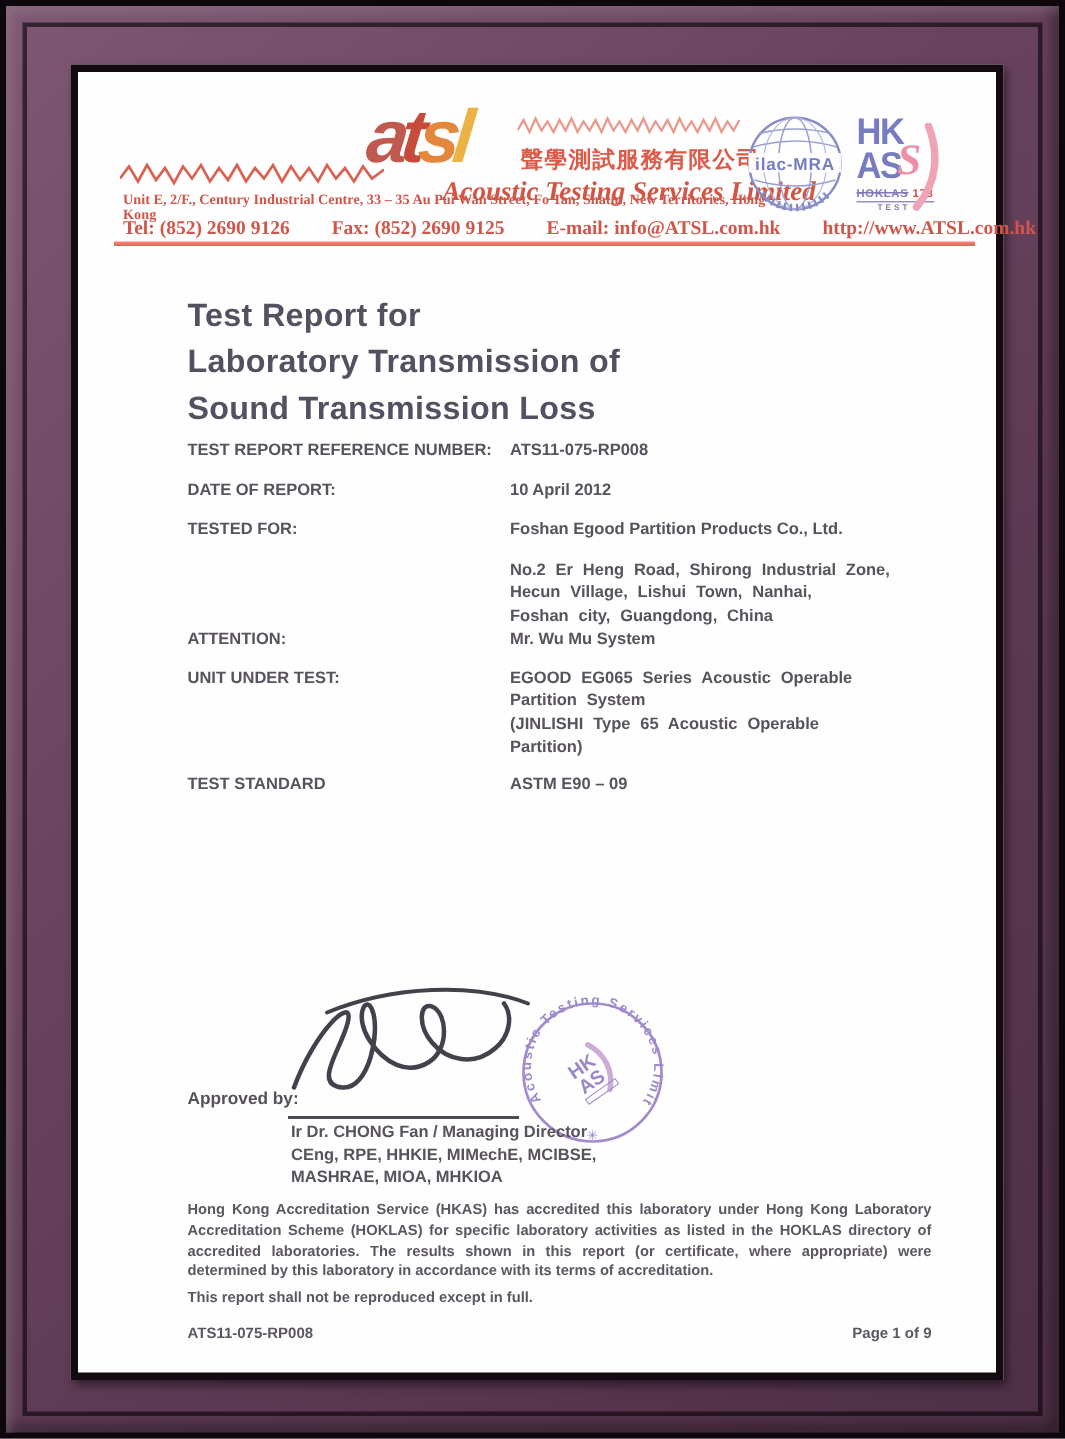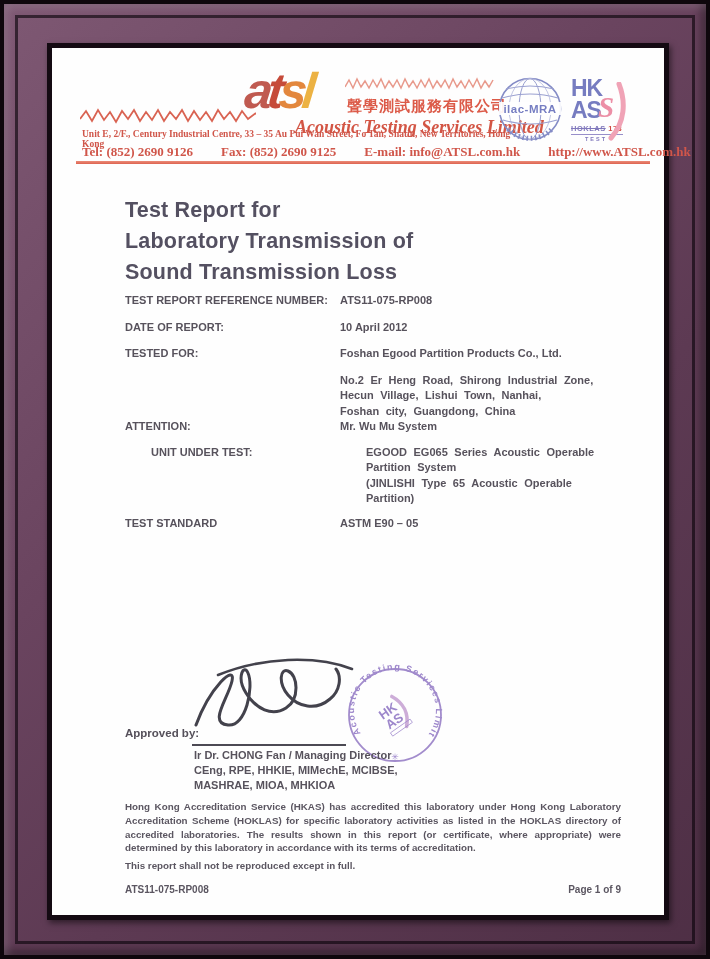--- a/index.html
+++ b/index.html
@@ -56,21 +56,21 @@
   
   .title { position:absolute; left:73px; top:147px; font-size:21.5px; line-height:31px;
            font-weight:bold; color:#545061; letter-spacing:.2px; }
 
   
   .details { position:absolute; left:73px; right:43px; top:245px; }
   .row { display:flex; line-height:15.5px; font-size:11px; font-weight:bold; color:#57525c; }
   .row .label { width:215px; flex:none; }
   .row .value { flex:1; white-space:pre-line; }
   .ws-wide { word-spacing:3.5px; }
-  .mt11{margin-top:11px;} .mt0{margin-top:0;} .mt10{margin-top:10px;margin-left:26px;} .mt20{margin-top:9px;}
+  .mt11{margin-top:11px;} .mt0{margin-top:0;} .mt10{margin-top:10px;} .mt20{margin-top:9px;}
 
   
   .approved-by { position:absolute; left:73px; top:679px; font-size:11.5px; font-weight:bold; color:#55505a; }
   .sig { position:absolute; left:136px; top:603px; width:168px; height:95px; }
   .sig-line { position:absolute; left:140px; top:696px; width:154px; height:2px; background:#4c4a54; }
   .approver { position:absolute; left:142px; top:700px; font-size:11px; font-weight:bold;
               line-height:15.2px; color:#57525c; }
   .stamp { position:absolute; left:288px; top:612px; width:110px; height:110px; opacity:.85; }
 
   
@@ -172,21 +172,21 @@
           </div>
           <div class="row mt10">
             <span class="label">UNIT UNDER TEST:</span>
             <span class="value ws-wide">EGOOD EG065 Series Acoustic Operable
 Partition System
 (JINLISHI Type 65 Acoustic Operable
 Partition)</span>
           </div>
           <div class="row mt20">
             <span class="label">TEST STANDARD</span>
-            <span class="value">ASTM E90 – 05</span>
+            <span class="value">ASTM E90 – 09</span>
           </div>
         </div>
 
         <svg class="sig" viewBox="0 0 168 95">
           <g fill="none" stroke="#43424c" stroke-linecap="round">
             <path stroke-width="3" d="M8,74 C22,36 48,12 44,30 C40,48 20,72 40,74 C58,76 66,36 60,22 C56,12 48,26 58,42 C68,58 84,66 98,57 C112,48 110,24 100,20 C92,17 90,32 100,44 C110,56 128,60 142,48 C152,40 154,26 148,18"></path>
             <path stroke-width="2.6" d="M30,24 C74,6 128,4 164,18"></path>
           </g>
         </svg>
         <svg class="stamp" viewBox="0 0 110 110">

